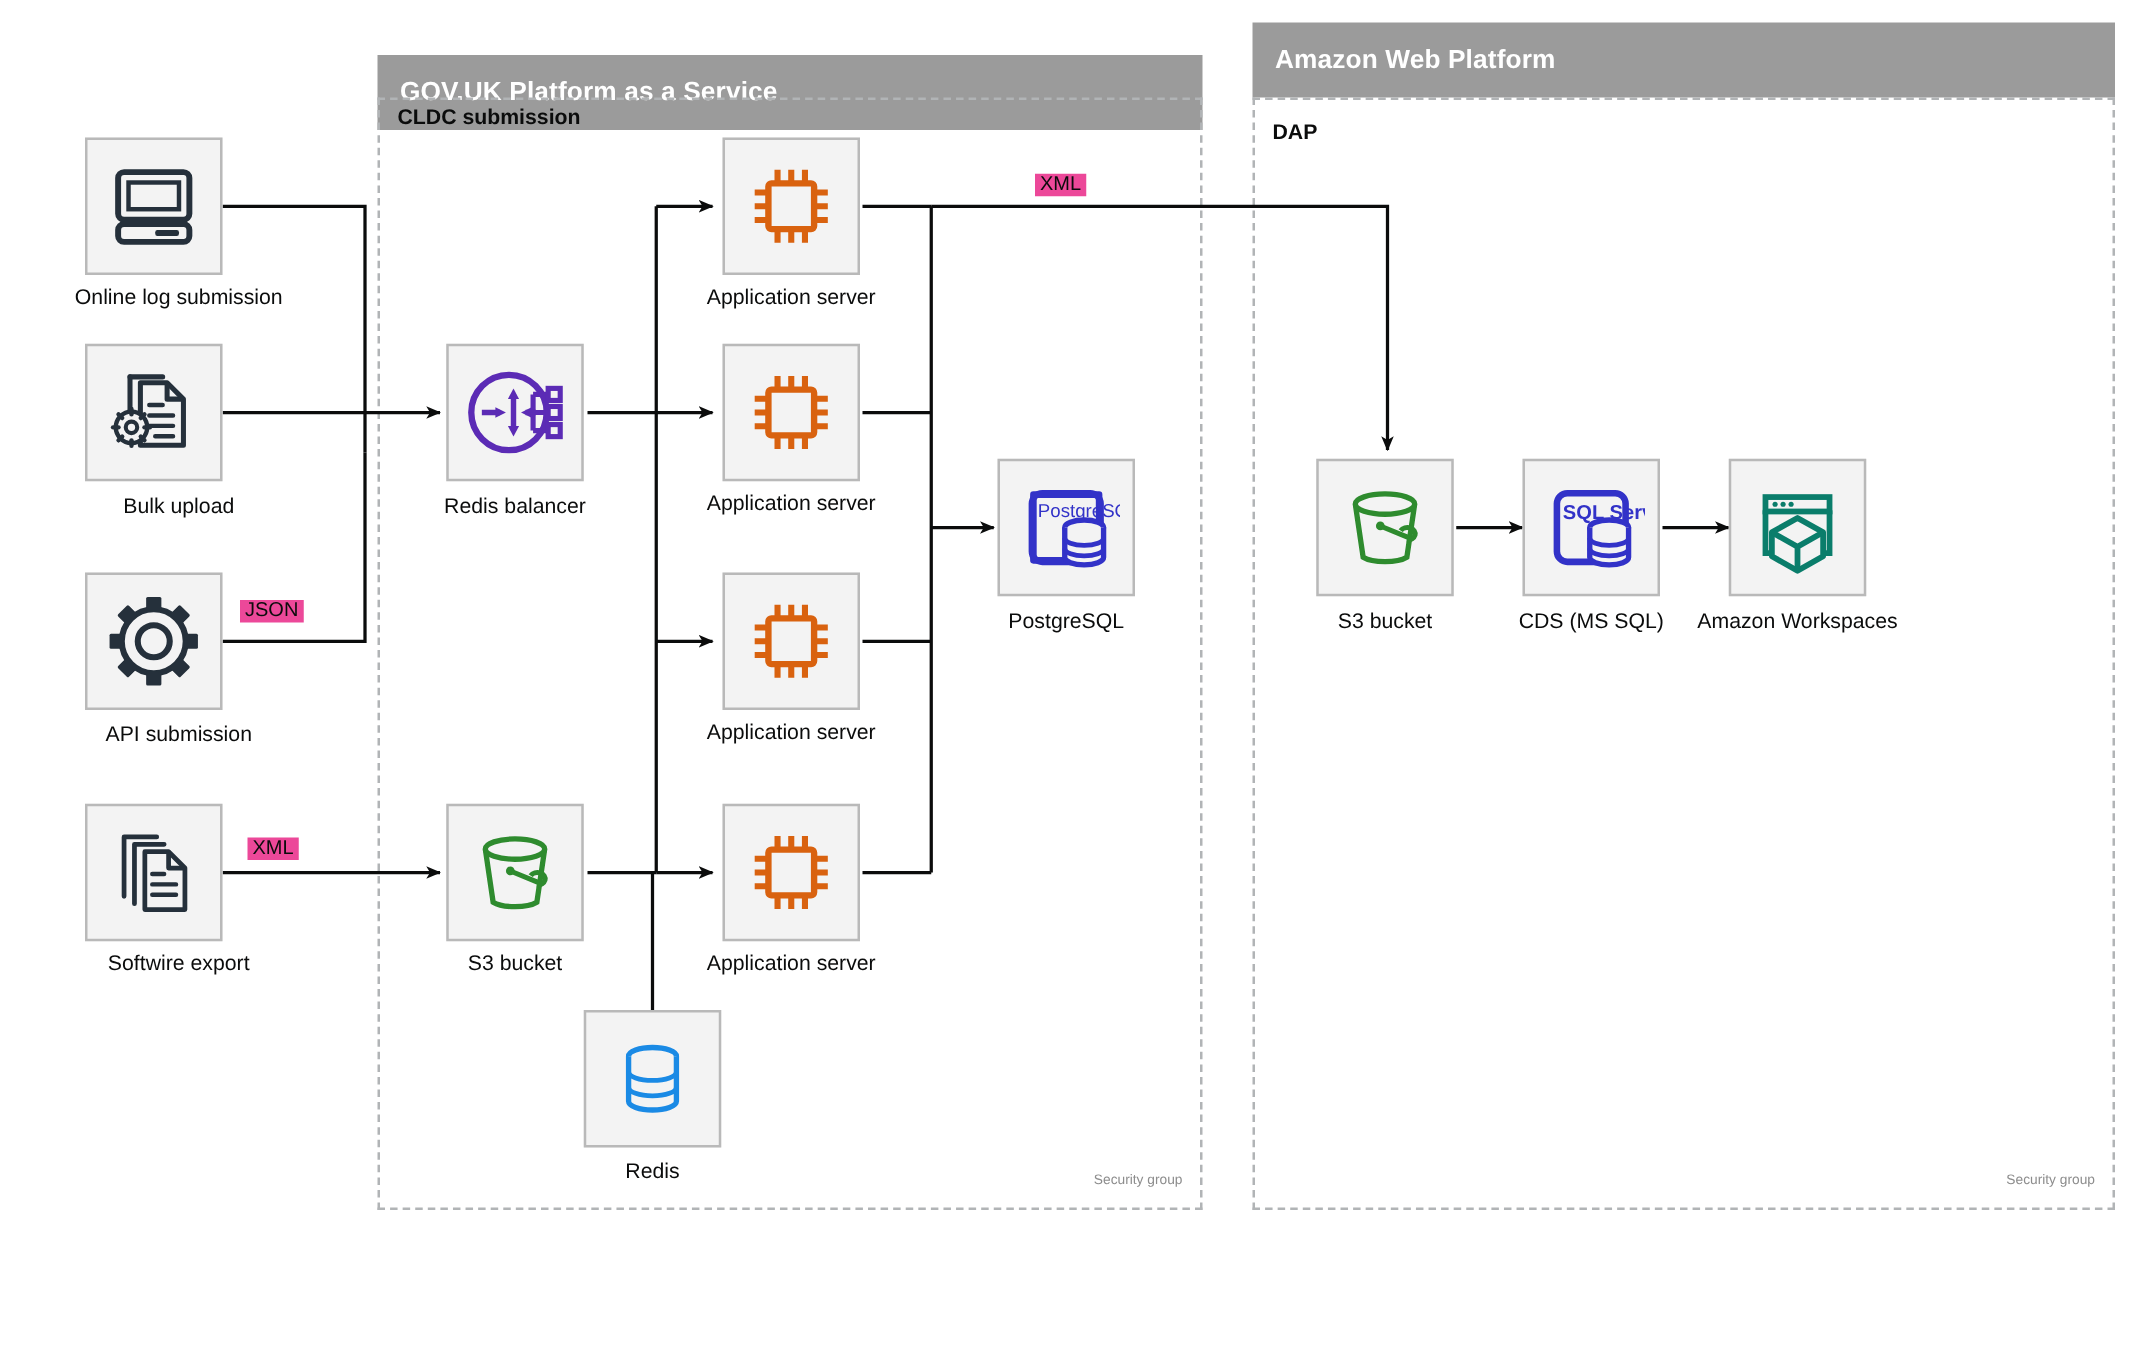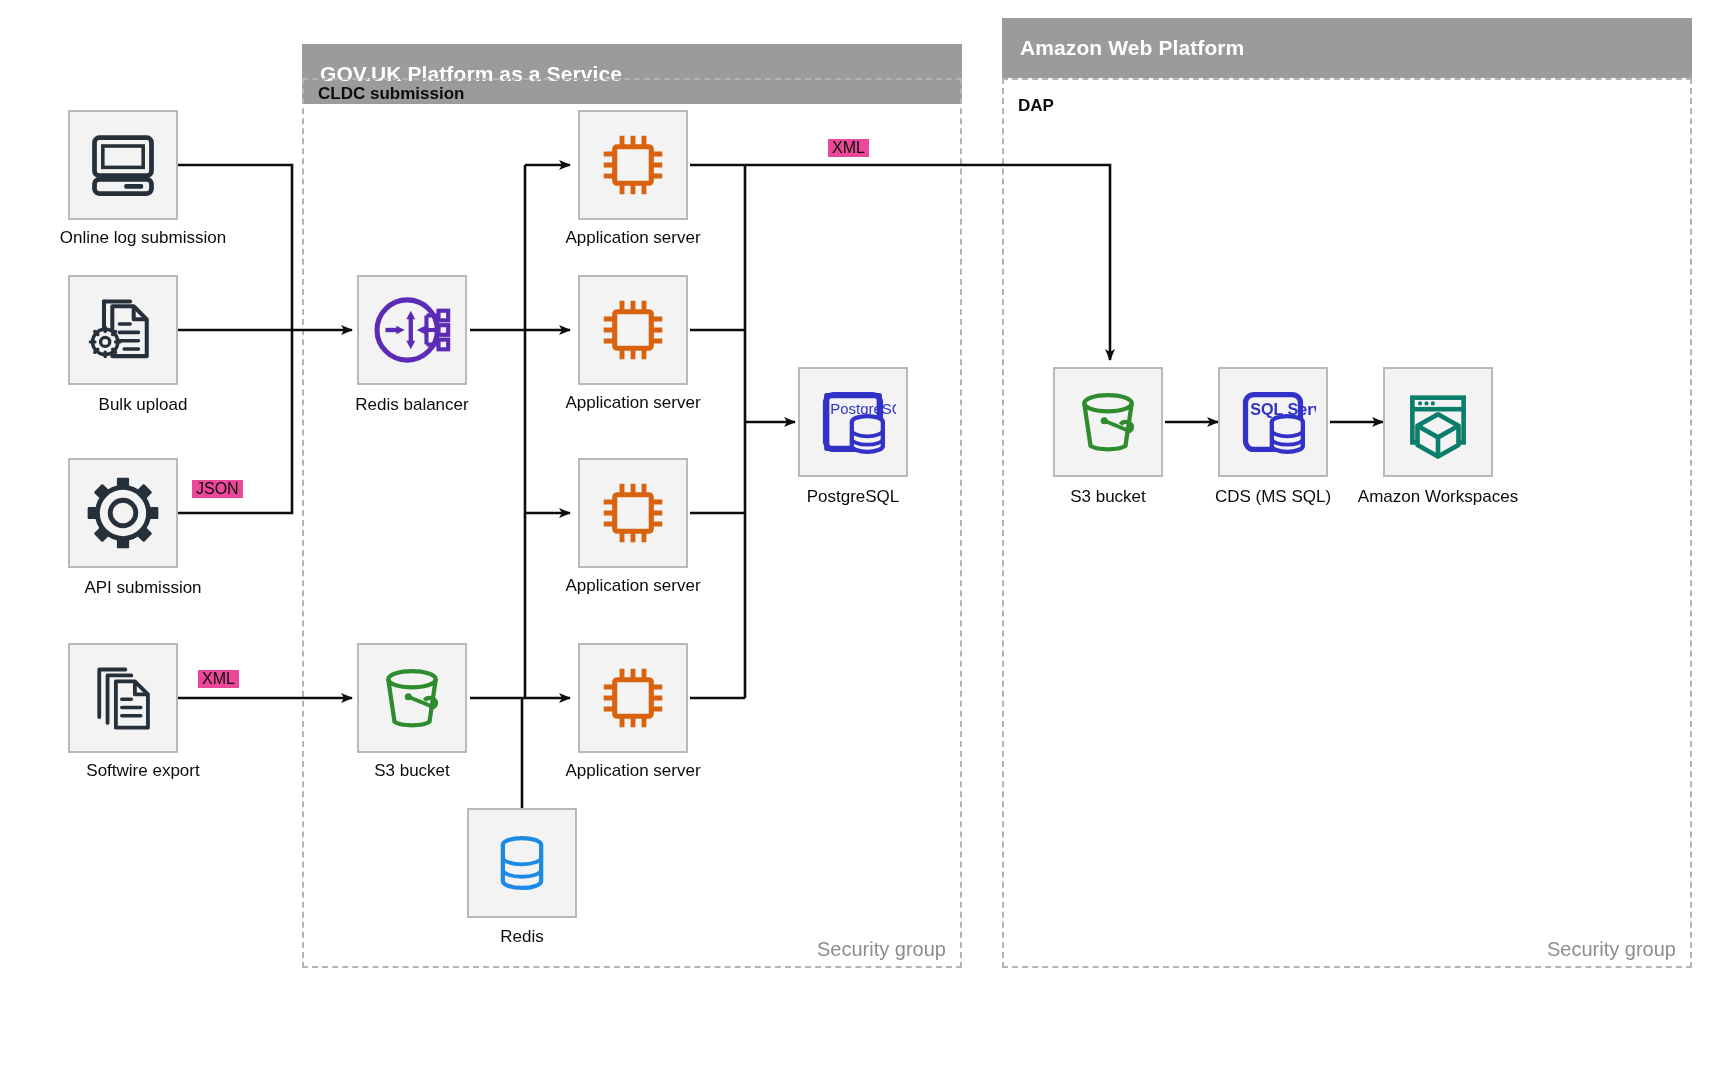--- a/index.html
+++ b/index.html
@@ -43,21 +43,21 @@
     background: transparent;
   }
   .group-label {
     position: absolute;
     font-size: 17px;
     font-weight: bold;
     color: #0b0c0c;
   }
   .security-label {
     position: absolute;
-    font-size: 20px;
+    font-size: 11px;
     color: #8d8d8d;
     text-align: right;
   }
 
   
   .node {
     position: absolute;
     width: 110px;
     height: 110px;
     background: #f3f3f3;

